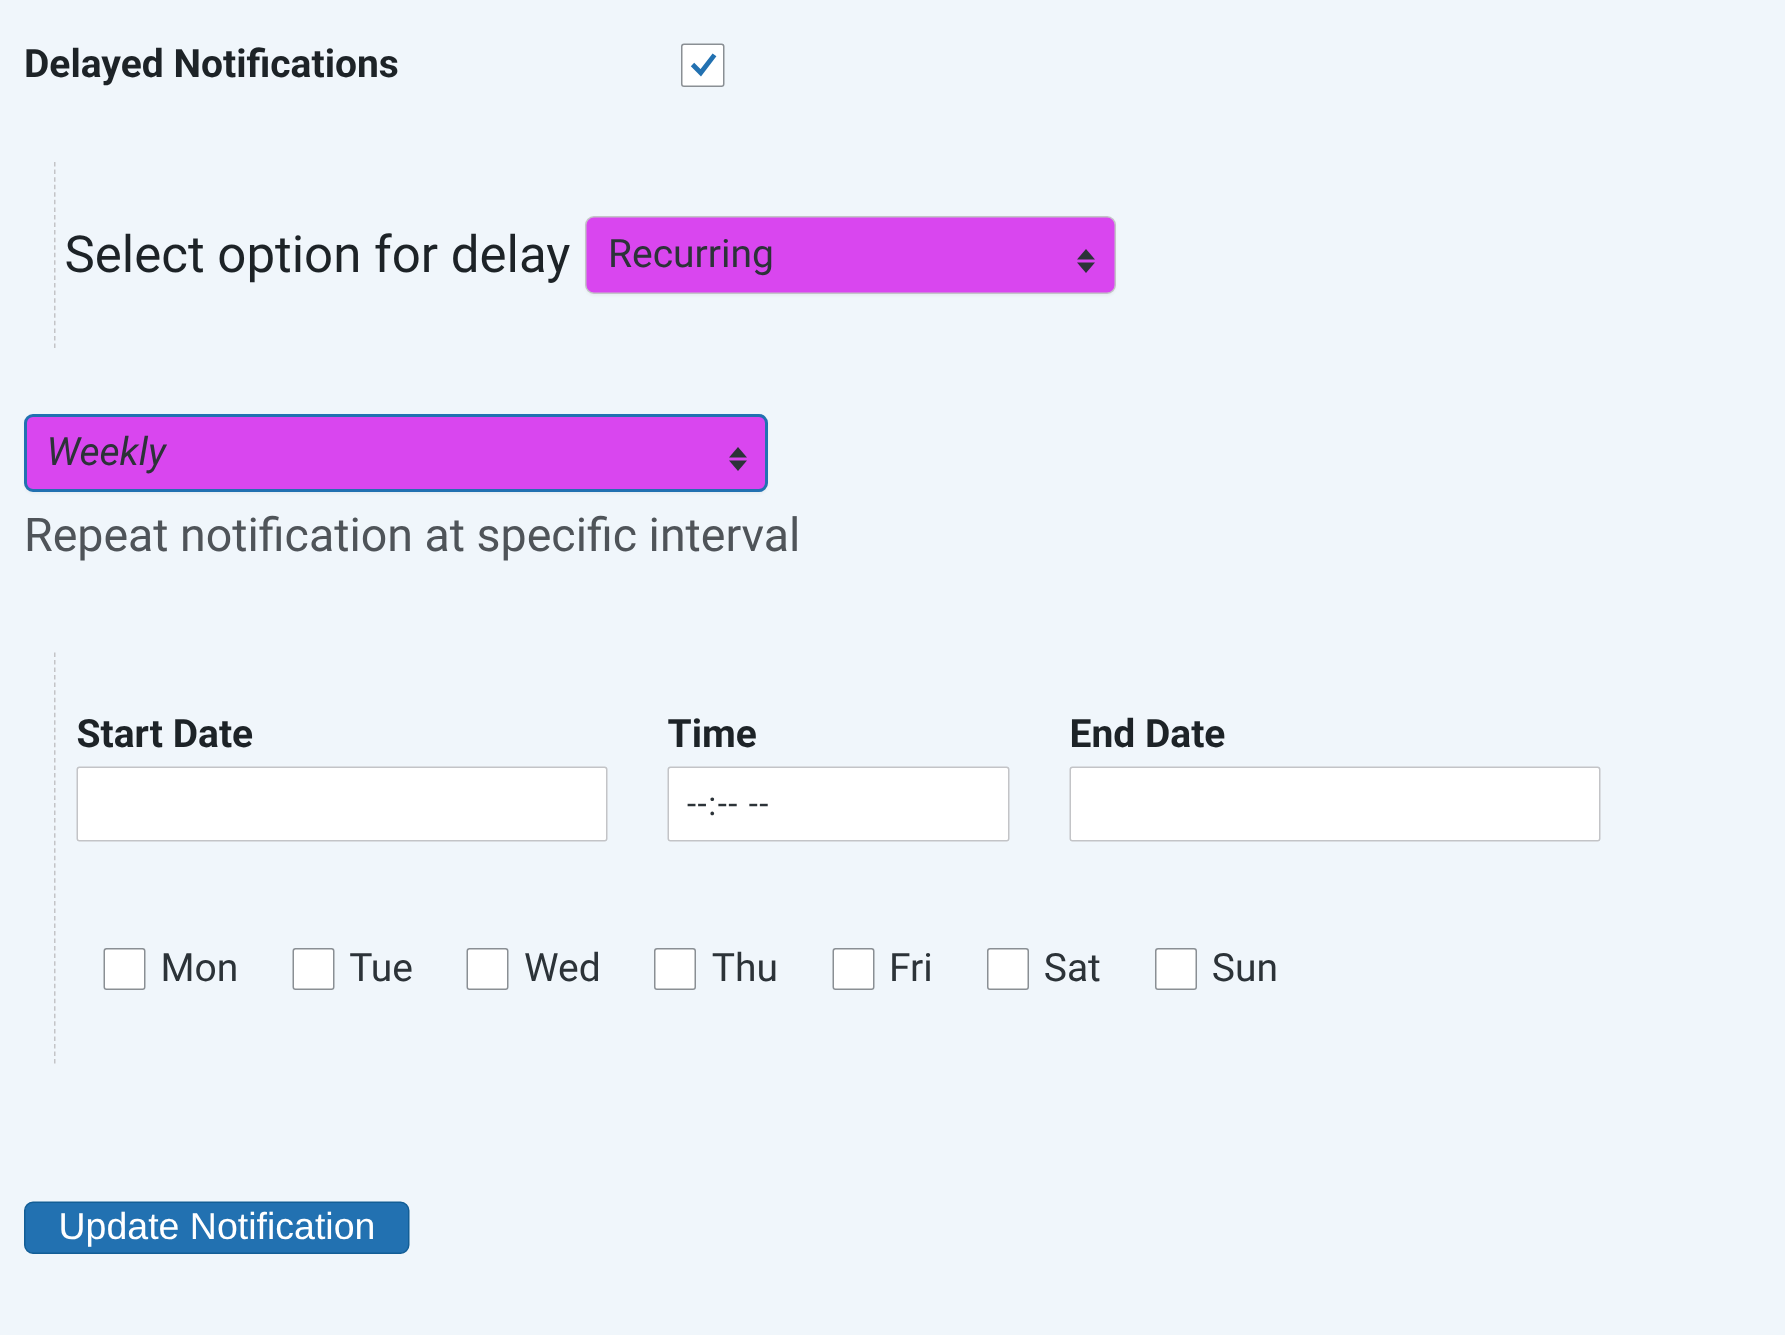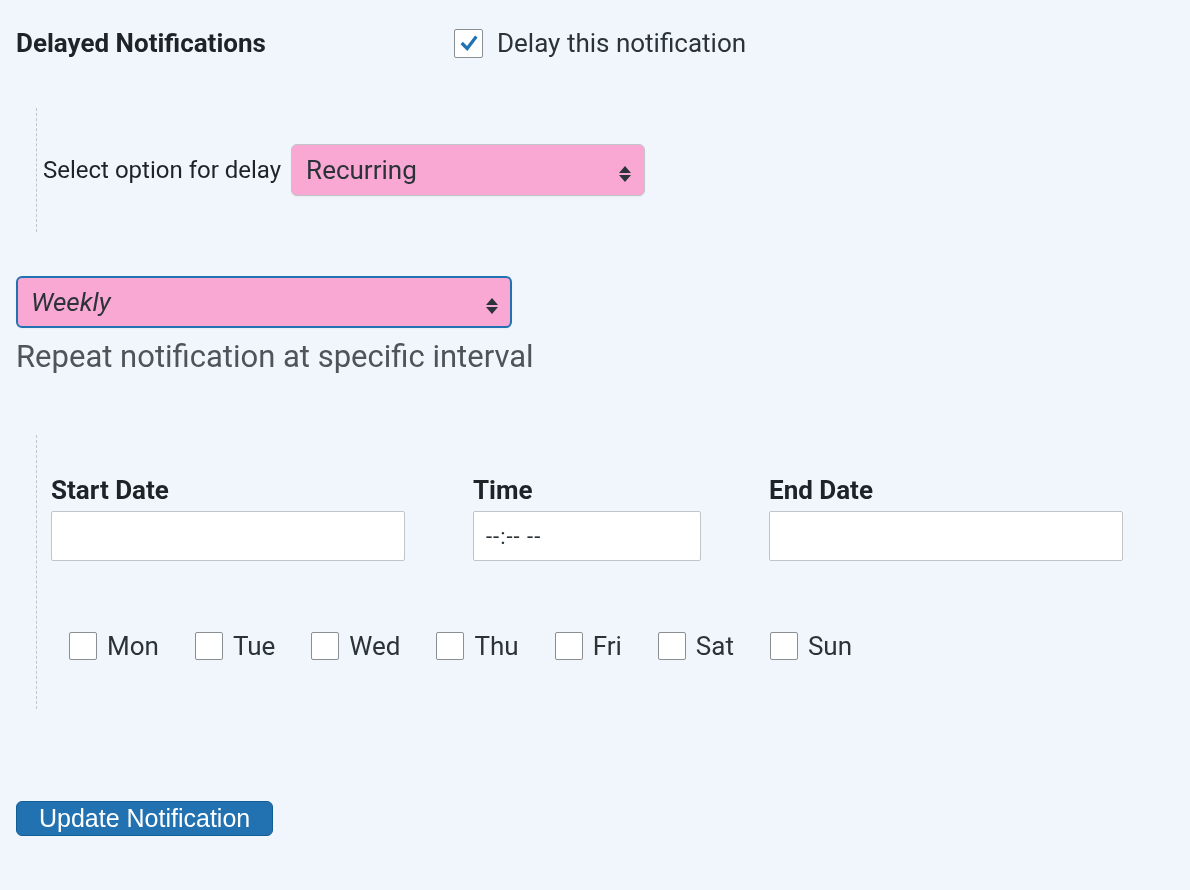--- a/index.html
+++ b/index.html
@@ -61,30 +61,30 @@
       padding-bottom: 18px;
     }
     .select-delay-row {
       display: flex;
       align-items: center;
       gap: 10px;
       padding-top: 18px;
       padding-bottom: 18px;
     }
     .field-label {
-      font-size: 24px;
+      font-size: 34px;
       color: #1d2327;
     }
     .select-wrap {
       position: relative;
       display: inline-block;
     }
     .select-box {
       font-size: 26px;
-      background: #f9a8d4;
+      background: #d946ef;
       border: 1px solid #c3c4c7;
       border-radius: 6px;
       padding: 10px 44px 10px 14px;
       min-width: 354px;
       color: #2c3338;
       appearance: none;
       -webkit-appearance: none;
       cursor: pointer;
       box-shadow: 0 1px 2px rgba(0,0,0,0.04);
     }
@@ -106,21 +106,21 @@
       align-items: flex-start;
       margin-bottom: 60px;
     }
     .helper-text {
       font-size: 31px;
       color: #4f5459;
       margin-top: 10px;
     }
     .date-time-row {
       display: flex;
-      gap: 68px;
+      gap: 40px;
       margin-bottom: 70px;
       padding-left: 8px;
     }
     .field-col {
       display: flex;
       flex-direction: column;
     }
     .col-label {
       font-size: 26px;
       font-weight: 700;
@@ -202,21 +202,20 @@
 
 
 <div class="row">
   <div class="section-title">Delayed Notifications</div>
   <div class="checkbox-wrap">
     <div class="checkbox">
       <svg viewBox="0 0 24 24">
         <path fill="none" stroke="#2271b1" stroke-width="3.5" d="M4 12 L10 18 L20 5"></path>
       </svg>
     </div>
-    <span class="checkbox-label">Delay this notification</span>
   </div>
 </div>
 
 <div class="indented-section tight">
   <div class="select-delay-row">
     <span class="field-label">Select option for delay</span>
     <div class="select-wrap">
       <div class="select-box">Recurring</div>
       <div class="select-caret">
         <div class="caret-icon">

